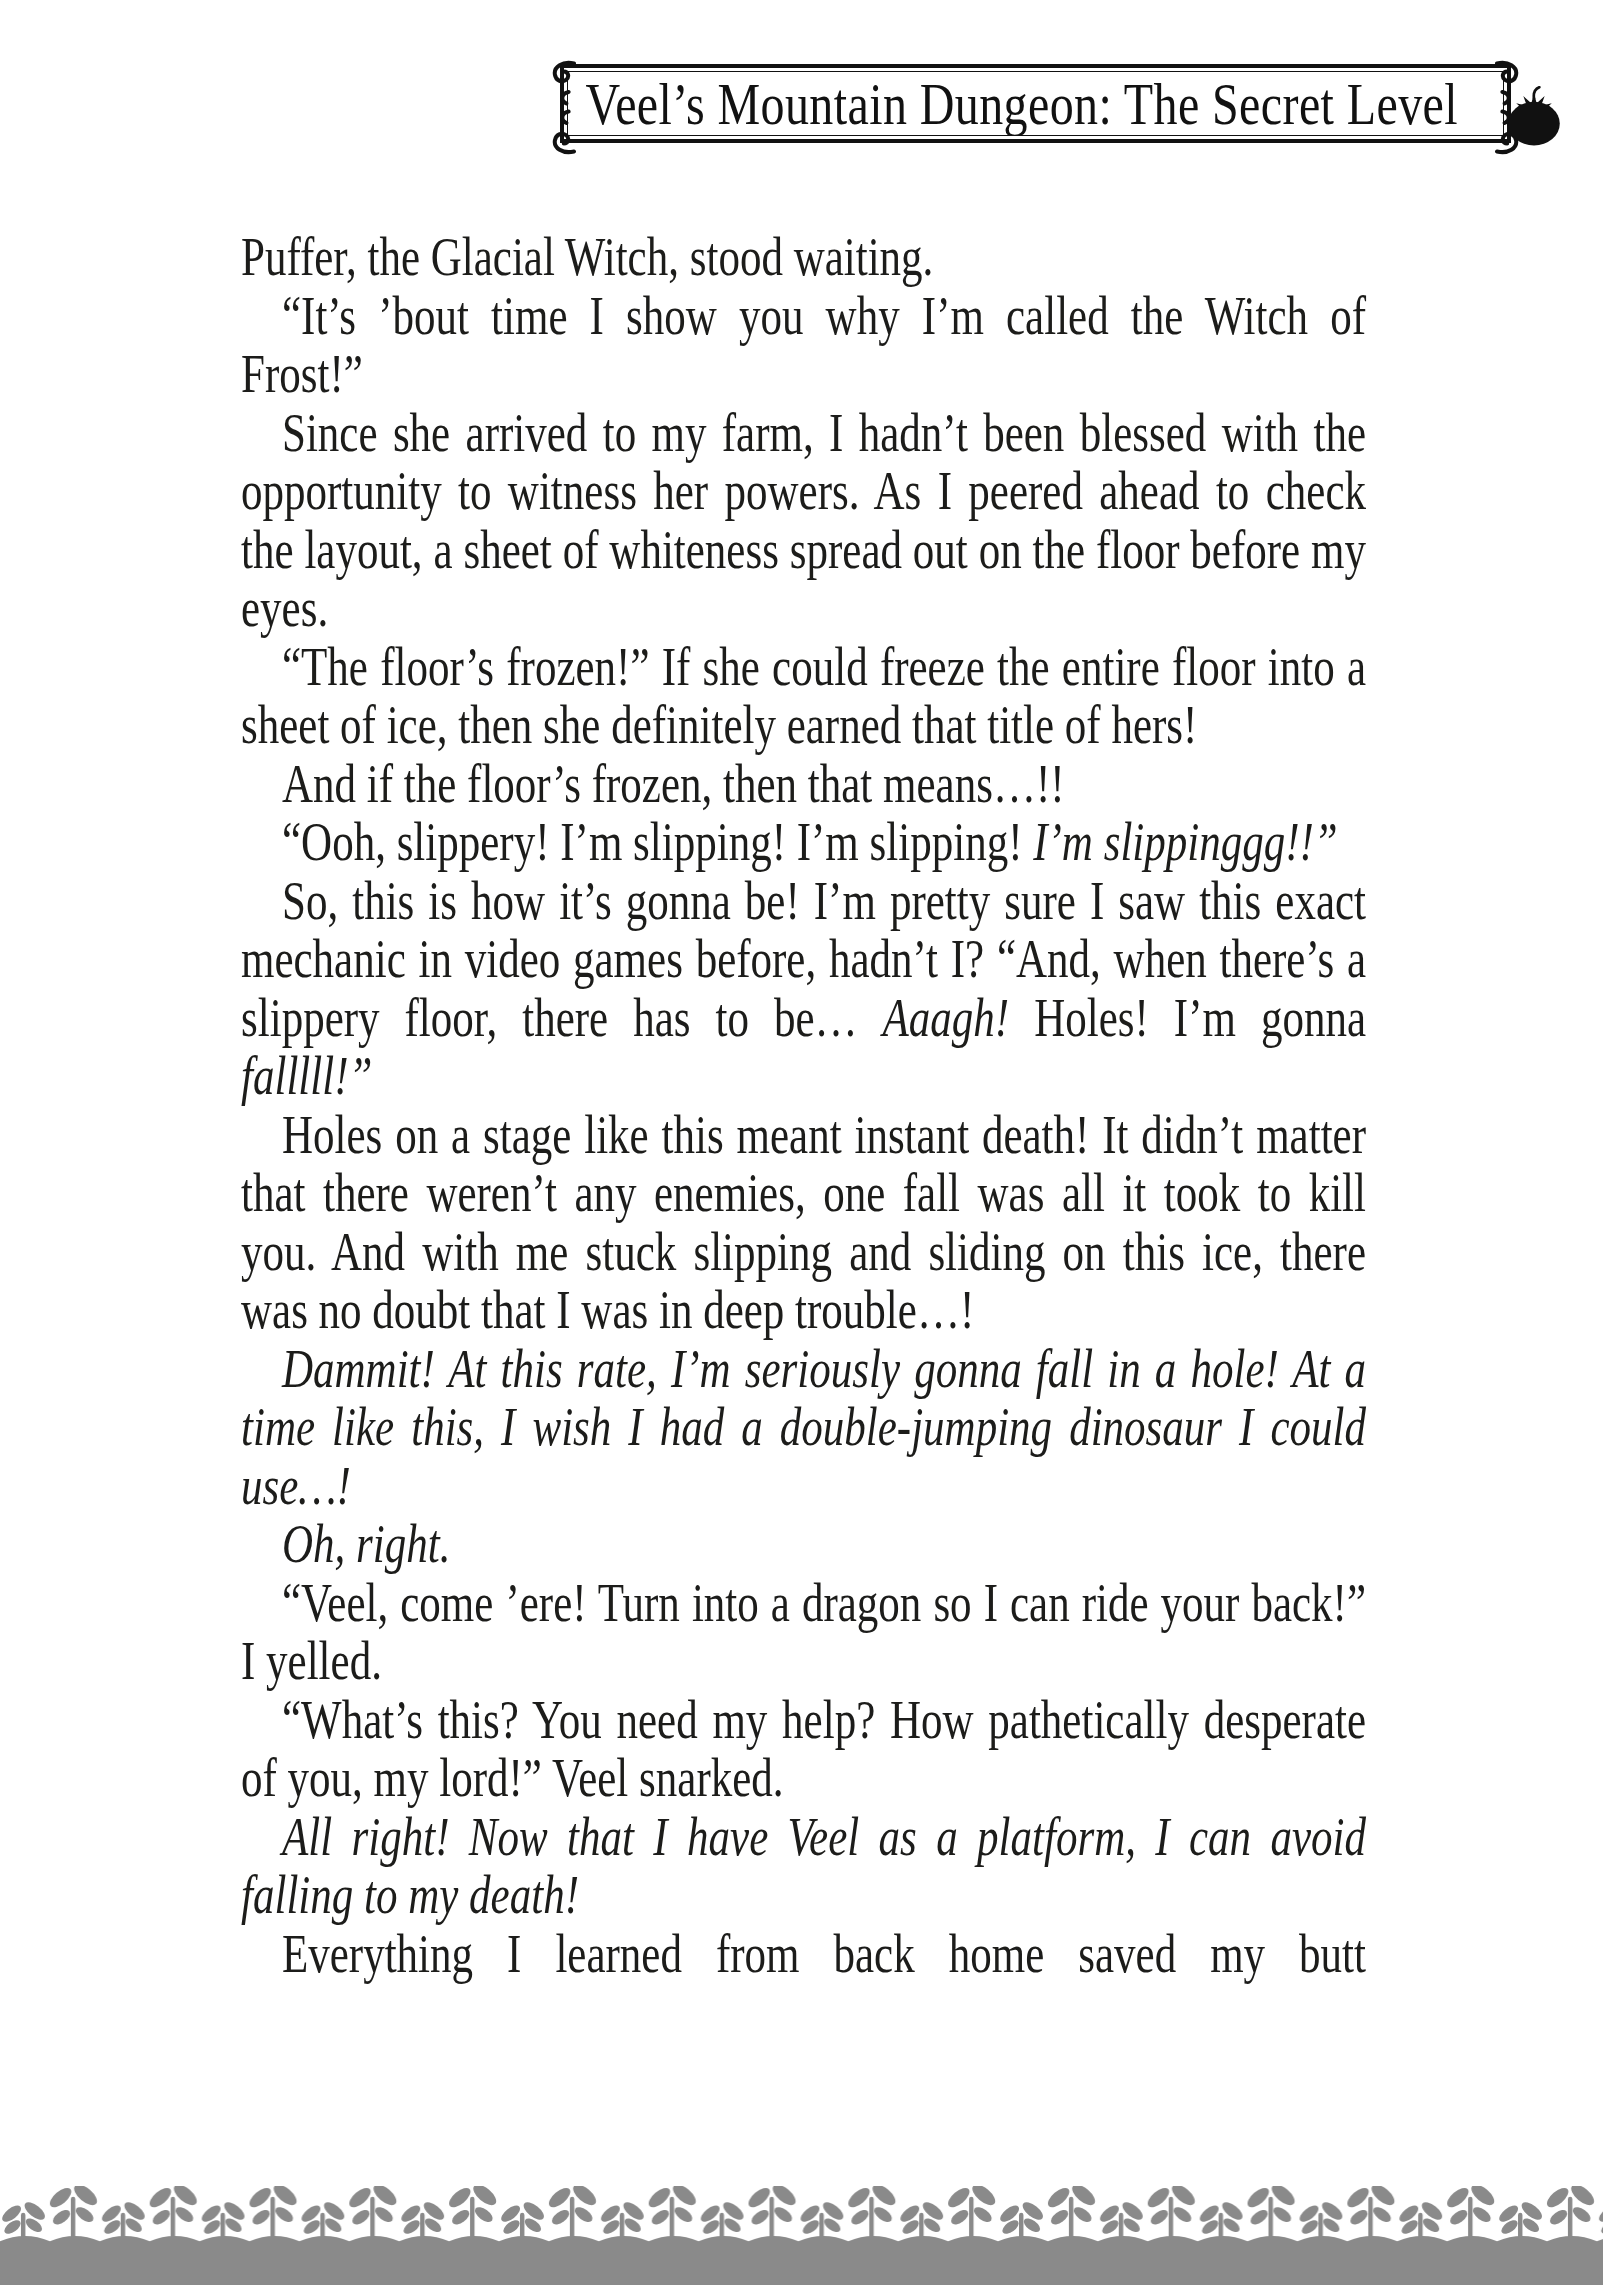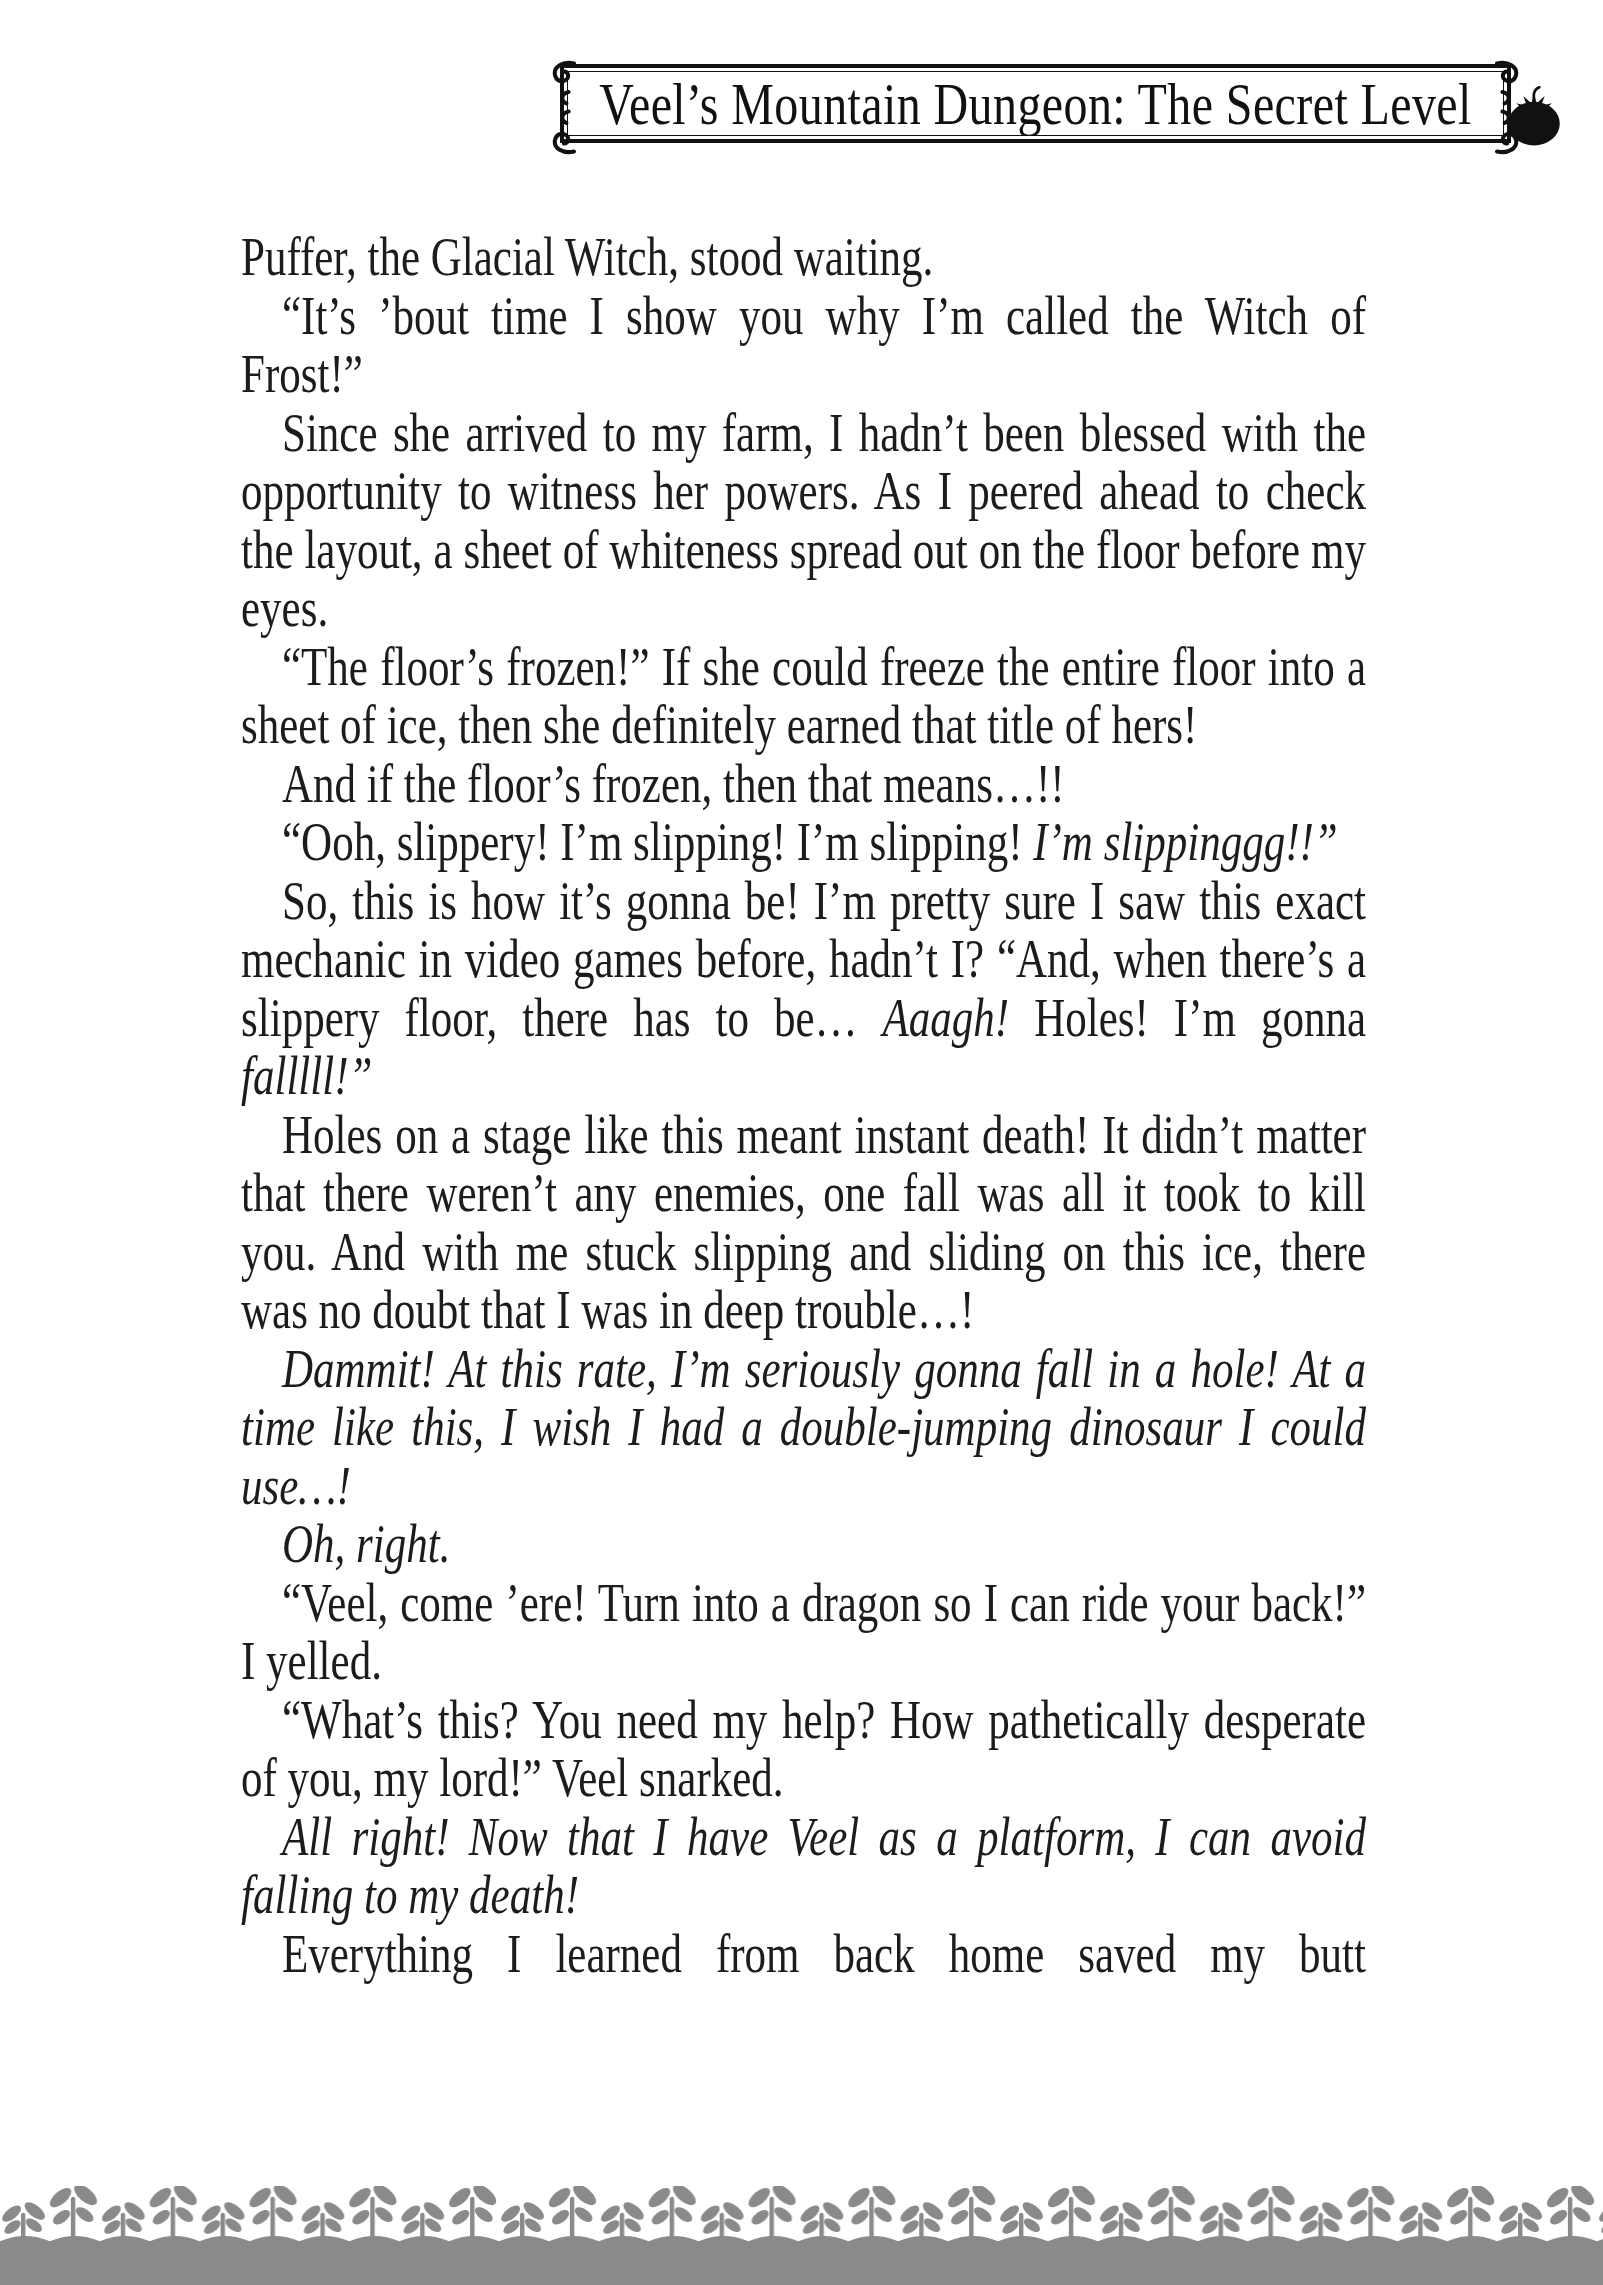--- a/index.html
+++ b/index.html
@@ -27,21 +27,20 @@
     width: 951px;
     height: 79px;
   }
   .title-frame {
     position: relative;
     width: 100%;
     height: 100%;
     border: 4.5px solid var(--ink);
     display: flex;
     align-items: center;
-    justify-content: center;
   }
   .title-frame::before {
     content: "";
     position: absolute;
     inset: 2.7px;
     border: 1.8px solid var(--ink);
     pointer-events: none;
   }
   .chapter-title {
     display: inline-block;

